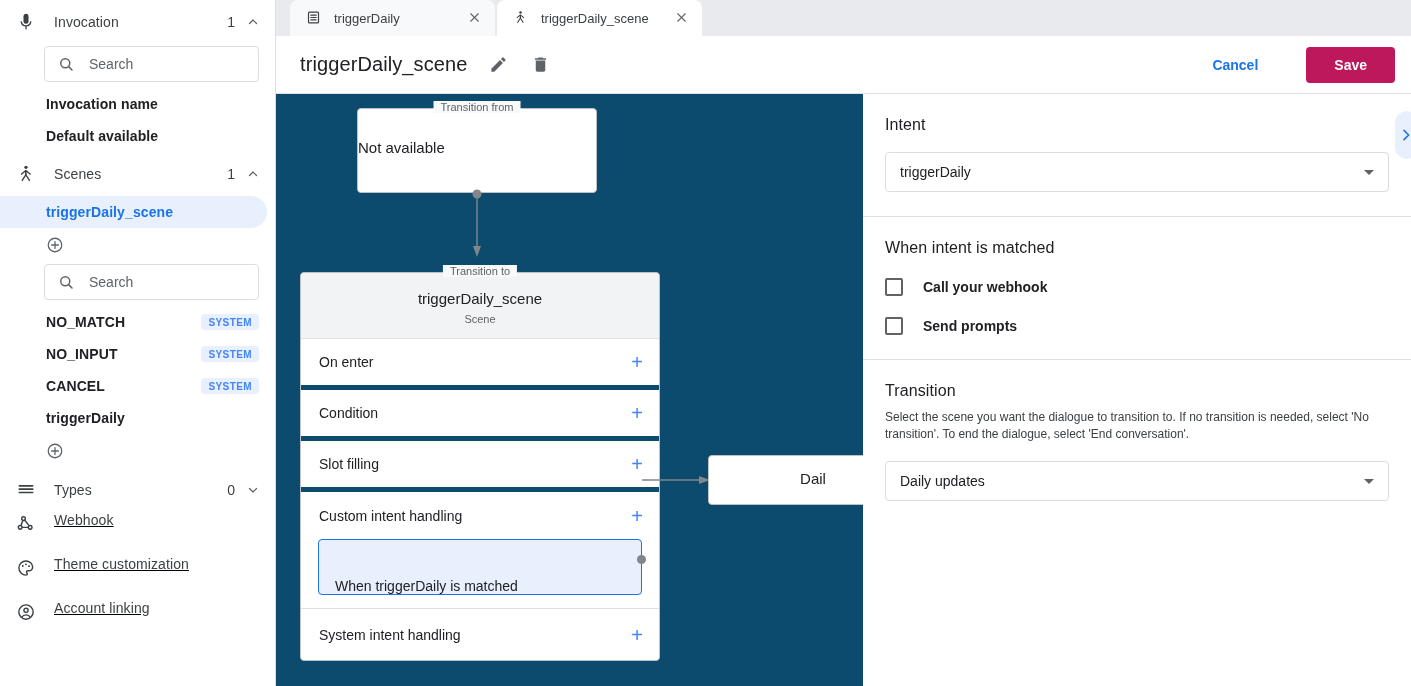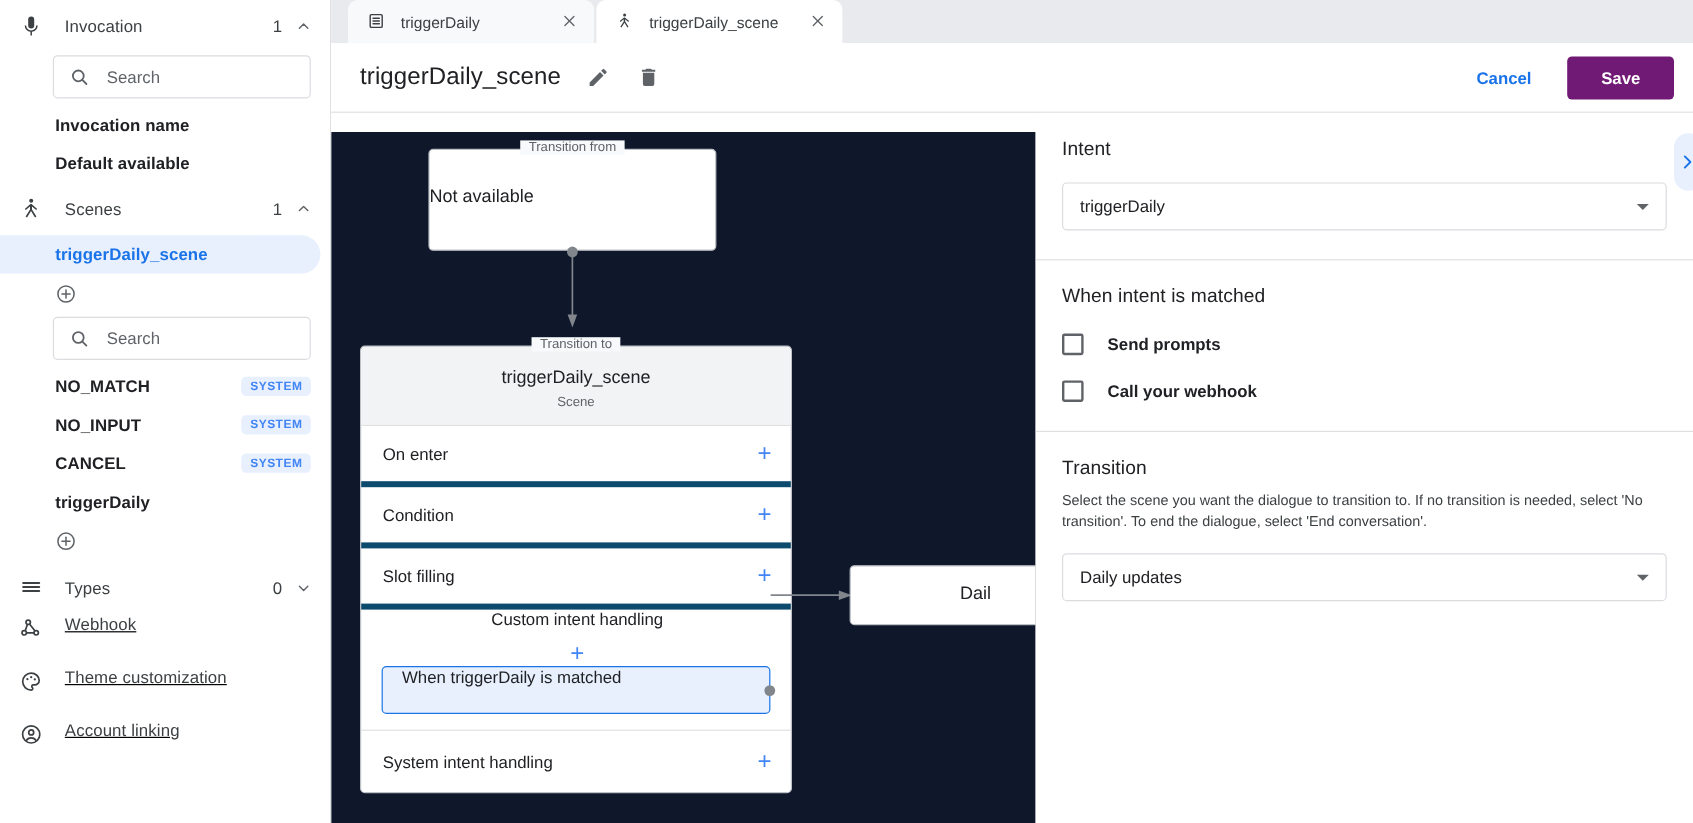--- a/index.html
+++ b/index.html
@@ -120,33 +120,33 @@
   .h-ico { width: 20px; height: 20px; color: #5f6368; margin-left: 22px; cursor: pointer; display:flex; }
   .h-spacer { flex: 1; }
   .btn-text {
     font-size: 14px; font-weight: bold; color: #1a73e8;
     padding: 9px 16px; border-radius: 4px; cursor: pointer;
     background: transparent; border: 0;
     font-family: "Liberation Sans", sans-serif;
   }
   .btn-primary {
     font-size: 14px; font-weight: bold; color: #fff;
-    background: #701a75; border: 0; border-radius: 4px;
-    padding: 10px 28px; margin-left: 14px; cursor: pointer;
+    background: #be185d; border: 0; border-radius: 4px;
+    padding: 10px 28px; margin-left: 32px; cursor: pointer;
     font-family: "Liberation Sans", sans-serif;
   }
 
   
   #body { flex: 1; display: flex; position: relative; overflow: hidden; }
 
   
   #canvas {
     width: 587px; flex: 0 0 587px;
-    background: #0f172a;
-    position: relative; overflow: hidden; margin-top: 16px;
+    background: #0c4a6e;
+    position: relative; overflow: hidden;
   }
 
   .fs {
     position: absolute;
     border: 1px solid #bdc1c6;
     border-radius: 4px;
     background: #fff;
   }
   .fs-legend {
     position: absolute; top: -8px; left: 50%;
@@ -183,28 +183,28 @@
   .sc-row {
     display: flex; align-items: center;
     height: 51px; padding: 0 16px 0 18px;
     border-bottom: 5px solid #0c4a6e;
     position: relative;
   }
   .sc-row:last-child { border-bottom: 0; }
   .sc-row .lbl { flex: 1; font-size: 14px; color: #202124; }
   .plus { color: #4285f4; font-size: 20px; line-height: 1; cursor: pointer; font-weight: 400; }
   .sc-block { border-bottom: 1px solid #e0e0e0; }
-  .sc-block .sc-row { border-bottom: 0; height: 47px; flex-direction: column; }
+  .sc-block .sc-row { border-bottom: 0; height: 47px; }
   .chip {
     margin: 0 17px 13px 17px;
     border: 1px solid #1a73e8;
     background: #e8f0fe;
     border-radius: 4px;
-    height: 40px;
-    display: flex; align-items: flex-start;
+    height: 56px;
+    display: flex; align-items: flex-end;
     padding: 0 16px;
     font-size: 14px; color: #202124;
     cursor: pointer;
     position: relative;
   }
   .dot {
     width: 9px; height: 9px; border-radius: 50%;
     background: #80868b; position: absolute;
   }
 
@@ -544,25 +544,25 @@
           <div class="select">
             <span class="sv">triggerDaily</span>
             <span class="caret"></span>
           </div>
         </div>
 
         <div class="p-sec">
           <div class="p-h">When intent is matched</div>
           <div class="cb-row">
             <span class="cb"></span>
-            <span class="cb-lbl">Send prompts</span>
+            <span class="cb-lbl">Call your webhook</span>
           </div>
           <div class="cb-row">
             <span class="cb"></span>
-            <span class="cb-lbl">Call your webhook</span>
+            <span class="cb-lbl">Send prompts</span>
           </div>
         </div>
 
         <div class="p-sec last">
           <div class="p-h">Transition</div>
           <div class="p-desc">Select the scene you want the dialogue to transition to. If no transition is needed, select 'No transition'. To end the dialogue, select 'End conversation'.</div>
           <div class="select">
             <span class="sv">Daily updates</span>
             <span class="caret"></span>
           </div>

